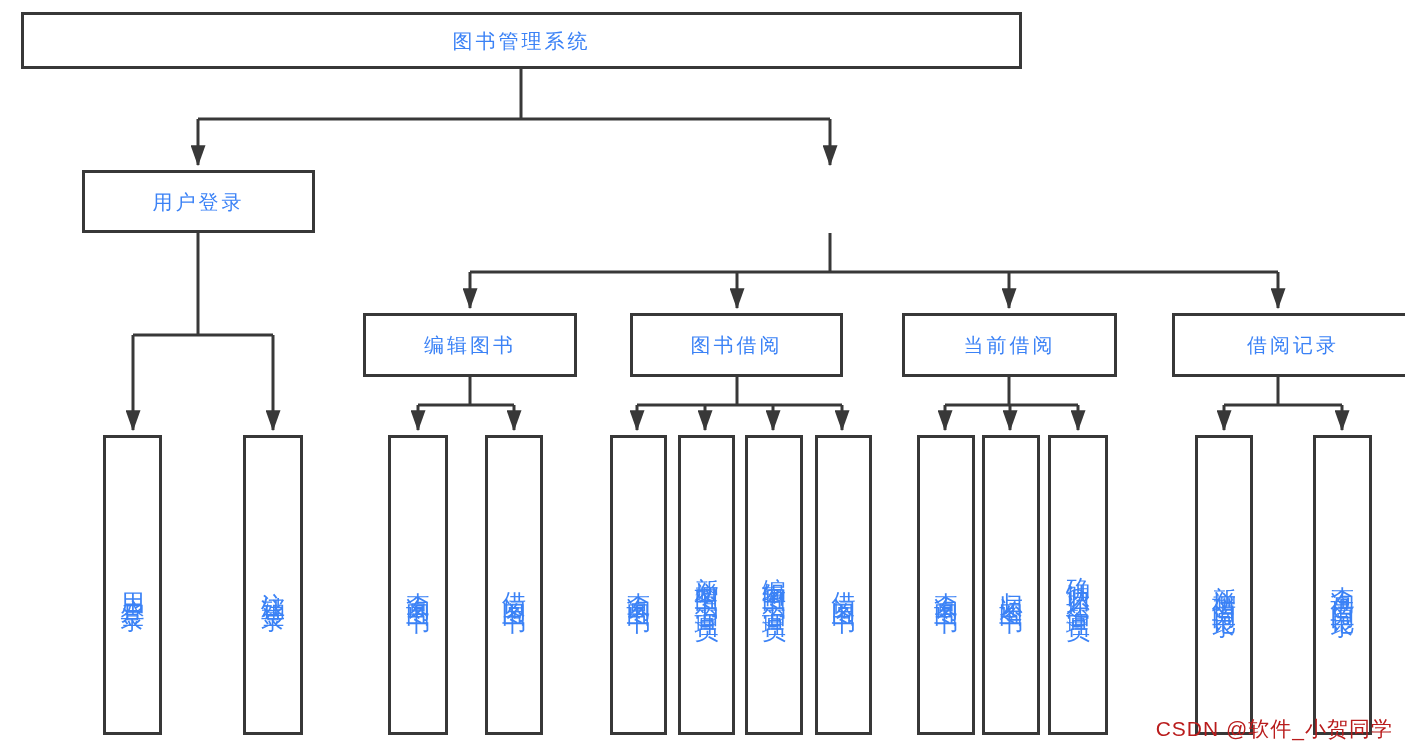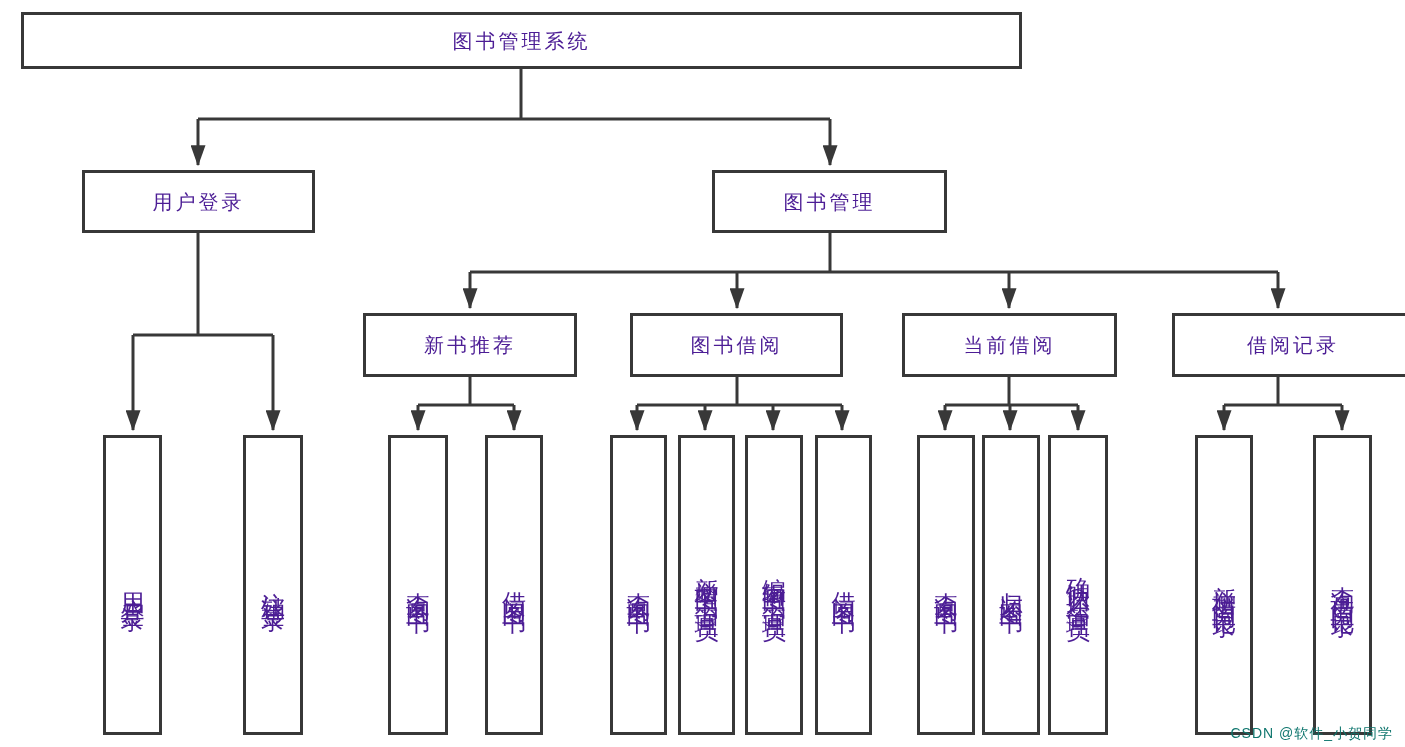--- a/index.html
+++ b/index.html
@@ -10,21 +10,21 @@
     font-family:"Liberation Sans","DejaVu Sans",sans-serif;
     overflow:hidden;
   }
   .wires{position:absolute;left:0;top:0;z-index:1;}
   .box{
     position:absolute;
     z-index:2;
     box-sizing:border-box;
     border:3px solid #383838;
     background:#ffffff;
-    color:#4c1d95;
+    color:#3b82f6;
     display:flex;
     align-items:center;
     justify-content:center;
     text-align:center;
   }
   .hbox{
     font-size:20px;
     letter-spacing:3px;
     line-height:1;
   }
@@ -33,23 +33,23 @@
     text-orientation:mixed;
     font-size:24px;
     letter-spacing:6px;
     line-height:1;
   }
   .watermark{
     position:absolute;
     right:12px;
     bottom:4px;
     z-index:3;
-    font-size:14px;
+    font-size:21px;
     letter-spacing:1px;
-    color:#0f766e;
+    color:#b91c1c;
   }
 </style>
 </head>
 <body>
 
 <div class="canvas">
 
   <svg class="wires" width="1405" height="747" viewBox="0 0 1405 747">
     <defs>
       <marker id="arrow" markerUnits="strokeWidth" markerWidth="7" markerHeight="5" refX="6.6" refY="2.5" orient="auto">
@@ -96,23 +96,22 @@
       <path d="M1278,377 V405"></path>
       <path d="M1224,405 H1342"></path>
       <path d="M1224,405 V430" marker-end="url(#arrow)"></path>
       <path d="M1342,405 V430" marker-end="url(#arrow)"></path>
     </g>
   </svg>
 
   <div class="box hbox" style="left:21px;top:12px;width:1001px;height:57px;">图书管理系统</div>
 
   <div class="box hbox" style="left:82px;top:170px;width:233px;height:63px;">用户登录</div>
-  <div class="box hbox" style="left:712px;top:170px;width:235px;height:63px;">图书管理</div>
 
-  <div class="box hbox" style="left:363px;top:313px;width:214px;height:64px;">新书推荐</div>
+  <div class="box hbox" style="left:363px;top:313px;width:214px;height:64px;">编辑图书</div>
   <div class="box hbox" style="left:902px;top:313px;width:215px;height:64px;">当前借阅</div>
   <div class="box hbox" style="left:630px;top:313px;width:213px;height:64px;">图书借阅</div>
   <div class="box hbox" style="left:1172px;top:313px;width:242px;height:64px;">借阅记录</div>
 
   <div class="box leaf" style="left:103px;top:435px;width:59px;height:300px;">用户登录</div>
   <div class="box leaf" style="left:243px;top:435px;width:60px;height:300px;">注销登录</div>
 
   <div class="box leaf" style="left:388px;top:435px;width:60px;height:300px;">查询图书</div>
   <div class="box leaf" style="left:485px;top:435px;width:58px;height:300px;">借阅图书</div>
 

